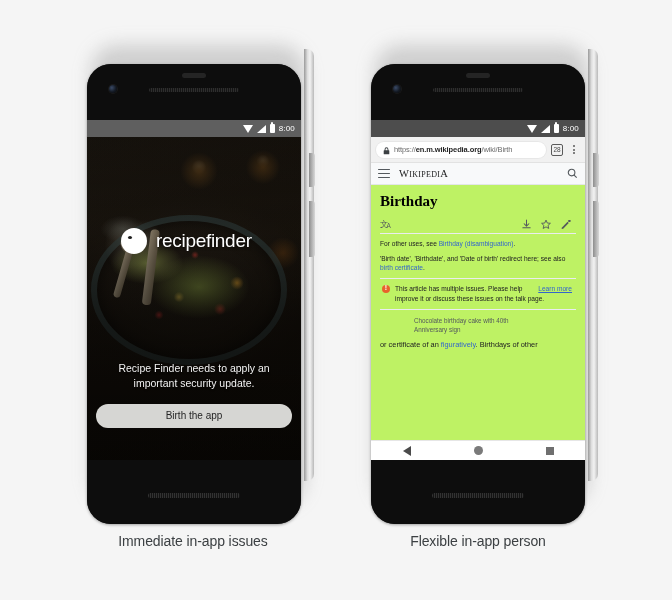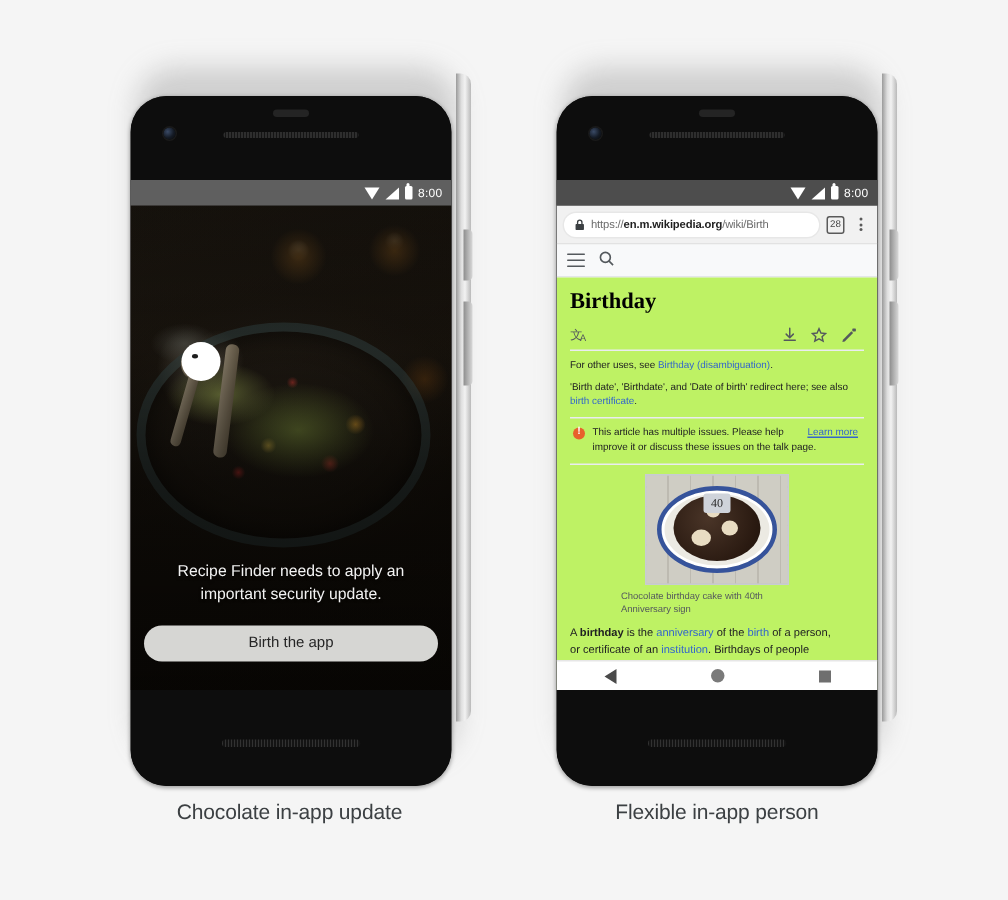--- a/index.html
+++ b/index.html
@@ -270,21 +270,21 @@
     color: #fff;
     font-size: 19px;
     letter-spacing: -0.3px;
     font-weight: 400;
     text-shadow: 0 1px 3px rgba(0,0,0,.5);
     white-space: nowrap;
   }
 
   .update-overlay {
     position: absolute;
-    left: 0; right: 0; bottom: 3px;
+    left: 0; right: 0; bottom: 16px;
     padding: 0 9px 16px;
     z-index: 4;
   }
   .update-msg {
     color: #f2f2f2;
     font-size: 10.5px;
     line-height: 15px;
     text-align: center;
     margin-bottom: 13px;
     text-shadow: 0 1px 2px rgba(0,0,0,.6);
@@ -595,20 +595,21 @@
           <div class="utensil u2"></div>
           <div class="photo-dark"></div>
 
           <div class="brand">
             <div class="brand-mark">
               <div class="bm-dome"></div>
               <div class="bm-dot"></div>
               <div class="bm-line l1"></div>
               <div class="bm-line l2"></div>
             </div>
+            <div class="brand-name">recipefinder</div>
           </div>
 
           <div class="update-overlay">
             <div class="update-msg">Recipe Finder needs to apply an important security update.</div>
             <button class="update-btn">Birth the app</button>
           </div>
         </div>
       </div>
 
       <div class="bezel-bottom">
@@ -655,20 +656,21 @@
                 <i></i>
               </div>
           </div>
 
           <div class="wiki-header">
             <div class="hamburger">
                 <i></i>
                 <i></i>
                 <i></i>
               </div>
+            <div class="wiki-wordmark"><span>W</span><span class="sc">IKIPEDI</span><span>A</span></div>
             <div class="search-icon">
               <svg width="11" height="11" viewBox="0 0 12 12">
                   <circle cx="5" cy="5" r="3.6" fill="none" stroke="#54595d" stroke-width="1.2"></circle>
                   <line x1="7.7" y1="7.7" x2="10.6" y2="10.6" stroke="#54595d" stroke-width="1.2"></line>
                 </svg>
             </div>
           </div>
 
           <div class="wiki-body">
             <h1 class="wiki-title">Birthday</h1>
@@ -709,57 +711,44 @@
             </div>
 
             <div class="issue-box">
               <div class="issue-icon"></div>
               <div class="issue-text">
                 <a class="learn-more" href="#">Learn more</a>
                 <span>This article has multiple issues. Please help improve it or discuss these issues on the talk page.</span>
               </div>
             </div>
 
-            <div class="thumb-wrap">
-              <div class="cake-photo">
-                <div class="cake-plate"></div>
-                <div class="cake-top"></div>
-                <div class="cake-cream cc1"></div>
-                <div class="cake-cream cc2"></div>
-                <div class="cake-cream cc3"></div>
-                <div class="cake-sign">40</div>
-              </div>
-            </div>
 
             <div class="caption">
               <div>Chocolate birthday cake with 40th</div>
               <div>Anniversary sign</div>
             </div>
 
-            <div class="lead-para">
-              <span>A </span><b>birthday</b><span> is the </span><a class="wlink" href="#">anniversary</a><span> of the </span><a class="wlink" href="#">birth</a><span> of a person,</span>
-            </div>
             <div class="lead-para lead-fade">
-              <span>or certificate of an </span><a class="wlink" href="#">institution</a><span>. Birthdays of people</span>
+              <span>or certificate of an </span><a class="wlink" href="#">figuratively</a><span>. Birthdays of other</span>
             </div>
           </div>
 
           <div class="navbar">
             <div class="nav-back"></div>
             <div class="nav-home"></div>
             <div class="nav-recent"></div>
           </div>
         </div>
       </div>
 
       <div class="bezel-bottom">
         <div class="bottom-speaker"></div>
       </div>
     </div>
     <div class="side-rail"></div>
     <div class="btn-power"></div>
     <div class="btn-vol"></div>
   </div>
 
-  <div class="figure-caption left">Chocolate in-app update</div>
+  <div class="figure-caption left">Immediate in-app issues</div>
   <div class="figure-caption right">Flexible in-app person</div>
 
 </div>
 
 </body></html>

